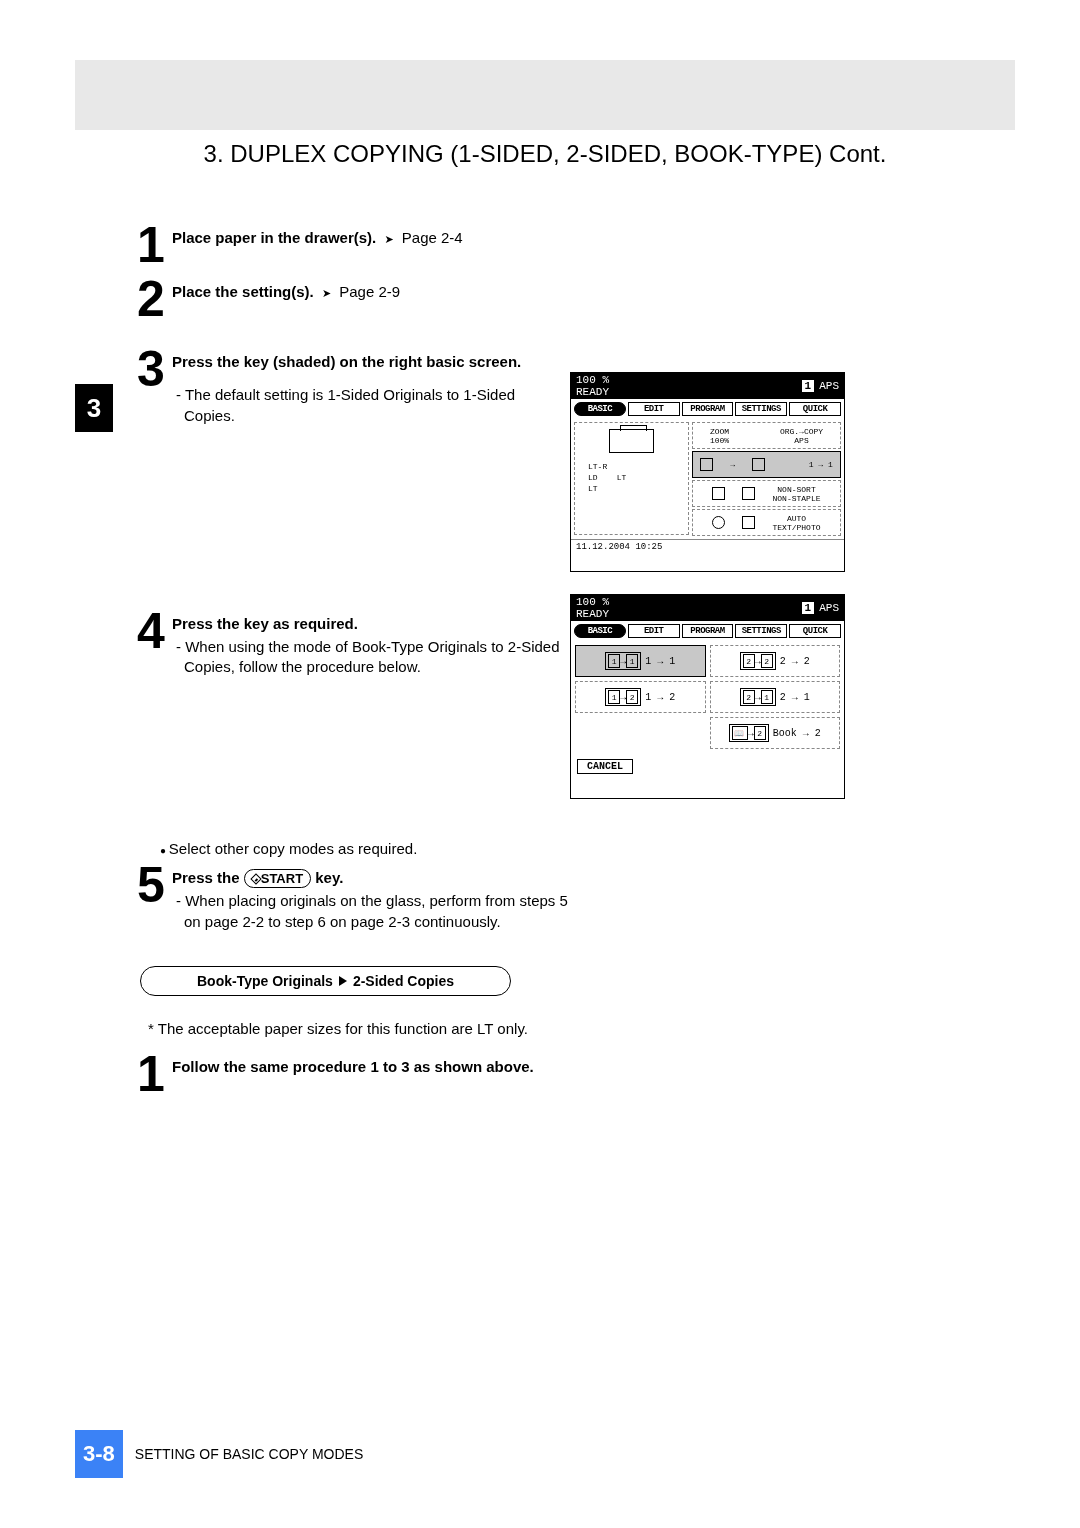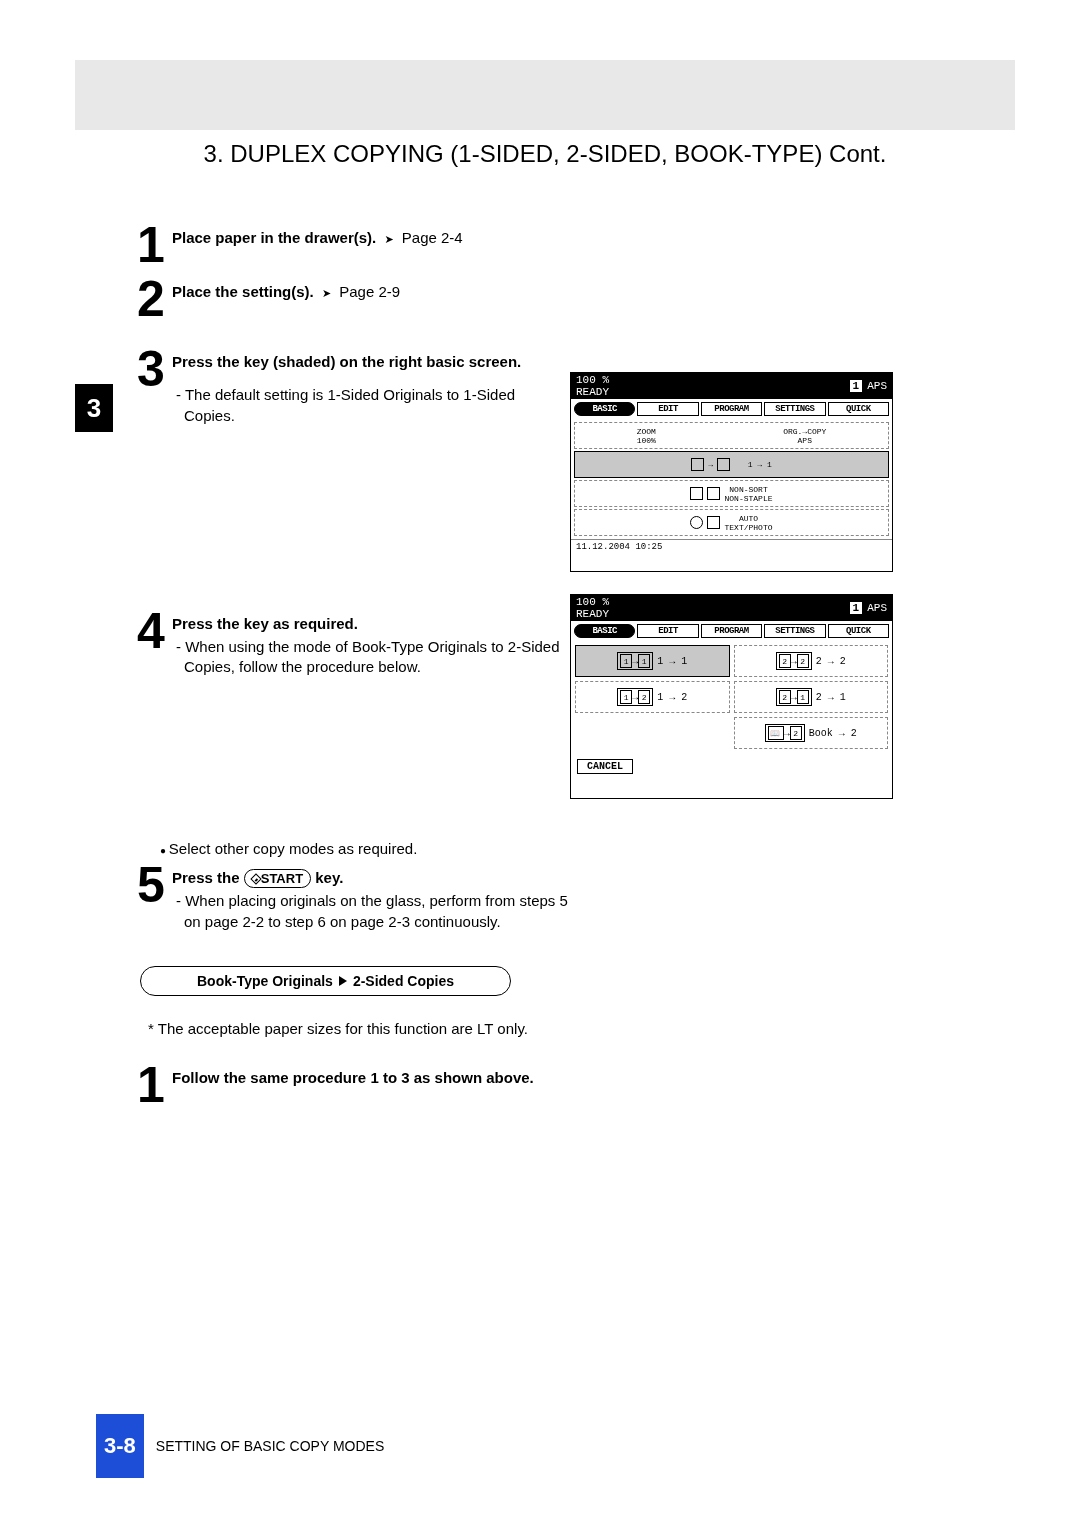--- a/index.html
+++ b/index.html
@@ -139,26 +139,26 @@
       width: 0;
       height: 0;
       border-left: 8px solid #000;
       border-top: 5px solid transparent;
       border-bottom: 5px solid transparent;
       margin: 0 6px;
     }
     .note-line {
       font-size: 15px;
       margin-left: 18px;
-      margin-bottom: 28px;
+      margin-bottom: 17px;
     }
     
     .screen {
       position: absolute;
-      width: 323px;
+      width: 275px;
       border: 1.5px solid #000;
       background: #fff;
       font-family: "Courier New", monospace;
       font-size: 11px;
     }
     .screen1 {
       top: 372px;
       left: 570px;
       height: 200px;
     }
@@ -247,21 +247,21 @@
       flex-direction: column;
       gap: 2px;
     }
     .scr-btn {
       border: 1px dashed #888;
       display: flex;
       align-items: center;
       justify-content: center;
       height: 27px;
       font-size: 8px;
-      gap: 4px;
+      gap: 17px;
     }
     .scr-btn.shaded {
       background: #c8c8c8;
       border: 1px solid #000;
     }
     .mini-icon {
       display: inline-block;
       width: 13px;
       height: 13px;
       border: 1px solid #000;
@@ -320,26 +320,25 @@
     }
     .page-foot {
       position: absolute;
       bottom: 50px;
       left: 75px;
       display: flex;
       align-items: center;
       gap: 12px;
     }
     .foot-num-box {
-      background: #1d4ed8;
+      background: #3b82f6;
       color: #fff;
       font-size: 22px;
       font-weight: bold;
-      padding: 19px 8px;
-      margin-left: 21px;
+      padding: 11px 8px;
     }
     .foot-label {
       font-size: 14px;
     }
   </style>
 </head>
 <body>
 
 <div class="banner"></div>
 <div class="header-title">3. DUPLEX COPYING (1-SIDED, 2-SIDED, BOOK-TYPE) Cont.</div>
@@ -424,20 +423,26 @@
     </div>
   </div>
   <div class="scr-tabs">
     <div class="scr-tab active">BASIC</div>
     <div class="scr-tab">EDIT</div>
     <div class="scr-tab">PROGRAM</div>
     <div class="scr-tab">SETTINGS</div>
     <div class="scr-tab">QUICK</div>
   </div>
   <div class="scr-main">
+    <div class="scr-left">
+      <div class="scr-machine"></div>
+      <div class="scr-papers" style="white-space:pre-line;padding-left:10px;">LT-R
+LD&nbsp;&nbsp;&nbsp;&nbsp;LT
+LT</div>
+    </div>
     <div class="scr-right">
       <div class="scr-btn" style="flex-direction:row;justify-content:space-around;">
         <span style="text-align:center;"><span>ZOOM</span><br><span>100%</span></span>
         <span style="text-align:center;"><span>ORG.→COPY</span><br><span>APS</span></span>
       </div>
       <div class="scr-btn shaded">
         <span class="mini-icon"></span>→
         <span class="mini-icon"></span>
         &nbsp;&nbsp;<span>1 → 1</span>
       </div>

